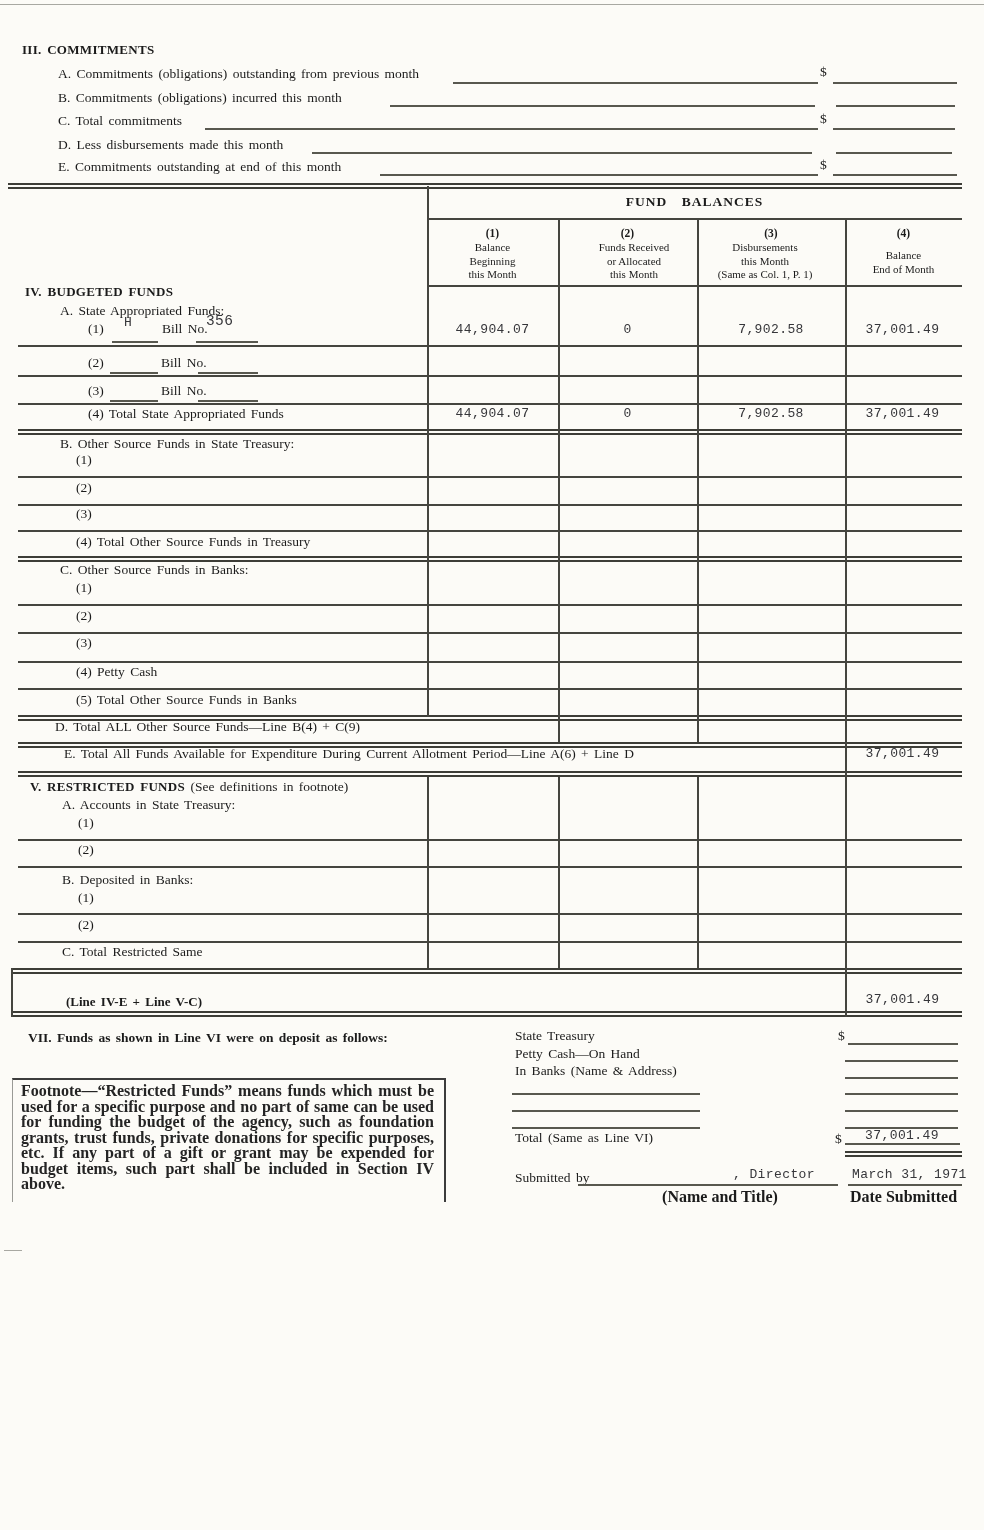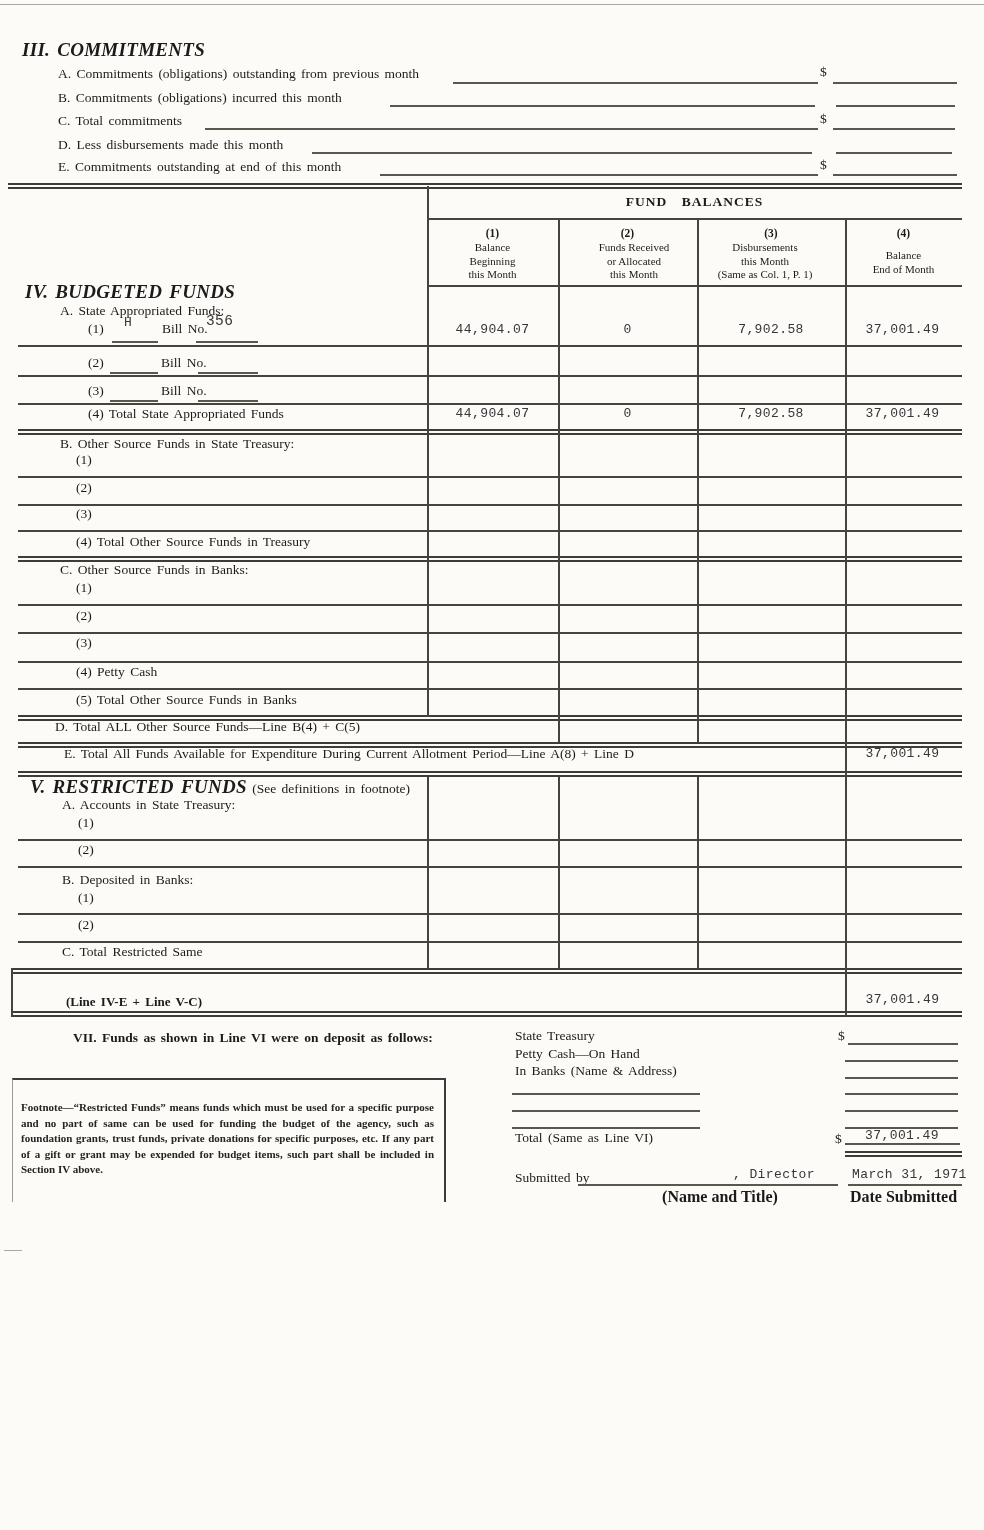--- a/index.html
+++ b/index.html
@@ -4,30 +4,30 @@
 <style>
   html,body{margin:0;padding:0;background:#e8e8e4;}
   .page{
     position:relative; width:984px; height:1530px; margin:0 auto;
     background:#fcfbf7; overflow:hidden;
     font-family:"Liberation Serif", serif; color:#1b1b1b;
   }
   .t{position:absolute; font-family:"Liberation Serif",serif; font-size:13.5px;
      color:#1b1b1b; white-space:nowrap; word-spacing:2px; line-height:15px;}
   .b{font-weight:bold;}
-  .h14{font-size:19px; letter-spacing:.3px;font-style:italic;}
+  .h14{font-size:13px; letter-spacing:.3px;}
   .mono{position:absolute; font-family:"Liberation Mono","DejaVu Sans Mono",monospace;
         font-size:13px; color:#36363a; letter-spacing:.4px; white-space:nowrap;}
   .ctr{text-align:center;}
   .colnum{position:absolute; font-size:11.5px; font-weight:bold; text-align:center;}
   .colhead{position:absolute; font-size:11px; line-height:13.5px; text-align:center;}
   .cap{position:absolute; font-size:16px; font-weight:bold; text-align:center; white-space:nowrap;}
   .ftbox{position:absolute; left:12px; top:1078px; width:431px; height:122px;
          border-top:2px solid #3c3c3c; border-right:2px solid #3c3c3c; border-left:1px solid #9a9a96;}
-  .ftxt{position:absolute; left:8px; top:20px; width:413px; font-size:11px; font-weight:bold;
+  .ftxt{position:absolute; left:8px; top:3px; width:413px; font-size:16px; font-weight:bold;
         line-height:15.5px; text-align:justify; color:#242424; font-family:"Liberation Serif",serif;}
   
   .ln{position:absolute; height:0; border-top:2px solid #45453f;}
   .fl{position:absolute; height:0; border-top:2px solid #58584f;}
   .dl{position:absolute; height:2px; border-top:2px solid #3d3d37; border-bottom:2px solid #3d3d37;}
   .vl{position:absolute; width:0; border-left:2px solid #45453f;}
   .scan{position:absolute; height:0; border-top:1px solid #a8a8a2;}
 </style>
 </head>
 <body>
@@ -99,39 +99,39 @@
   <div class="t" style="left:76px; top:506px;">(3)</div>
   <div class="t" style="left:76px; top:534px;">(4) Total Other Source Funds in Treasury</div>
 
   <div class="t" style="left:60px; top:562px;">C. Other Source Funds in Banks:</div>
   <div class="t" style="left:76px; top:580px;">(1)</div>
   <div class="t" style="left:76px; top:608px;">(2)</div>
   <div class="t" style="left:76px; top:635px;">(3)</div>
   <div class="t" style="left:76px; top:664px;">(4) Petty Cash</div>
   <div class="t" style="left:76px; top:692px;">(5) Total Other Source Funds in Banks</div>
 
-  <div class="t" style="left:55px; top:719px;">D. Total ALL Other Source Funds—Line B(4) + C(5)</div>
-  <div class="t" style="left:64px; top:746px;">E. Total All Funds Available for Expenditure During Current Allotment Period—Line A(8) + Line D</div>
+  <div class="t" style="left:55px; top:719px;">D. Total ALL Other Source Funds—Line B(4) + C(9)</div>
+  <div class="t" style="left:64px; top:746px;">E. Total All Funds Available for Expenditure During Current Allotment Period—Line A(6) + Line D</div>
   <div class="mono ctr" style="left:845px; top:746px; width:115px;">37,001.49</div>
 
   <div class="t" style="left:30px; top:779px;">
     <span class="b h14">V. RESTRICTED FUNDS</span><span> (See definitions in footnote)</span>
   </div>
   <div class="t" style="left:62px; top:797px;">A. Accounts in State Treasury:</div>
   <div class="t" style="left:78px; top:815px;">(1)</div>
   <div class="t" style="left:78px; top:842px;">(2)</div>
   <div class="t" style="left:62px; top:872px;">B. Deposited in Banks:</div>
   <div class="t" style="left:78px; top:890px;">(1)</div>
   <div class="t" style="left:78px; top:917px;">(2)</div>
   <div class="t" style="left:62px; top:944px;">C. Total Restricted Same</div>
 
   <div class="t b" style="left:66px; top:994px; font-size:13px;">(Line IV-E + Line V-C)</div>
   <div class="mono ctr" style="left:845px; top:992px; width:115px;">37,001.49</div>
 
-  <div class="t b" style="left:28px; top:1030px;margin-left:45px;">VII. Funds as shown in Line VI were on deposit as follows:</div>
+  <div class="t b" style="left:28px; top:1030px;">VII. Funds as shown in Line VI were on deposit as follows:</div>
   <div class="t" style="left:515px; top:1028px;text-align:center;">State Treasury</div>
   <div class="t" style="left:838px; top:1028px;">$</div>
   <div class="t" style="left:515px; top:1046px;">Petty Cash—On Hand</div>
   <div class="t" style="left:515px; top:1063px;">In Banks (Name &amp; Address)</div>
   <div class="t" style="left:515px; top:1130px;">Total (Same as Line VI)</div>
   <div class="t" style="left:835px; top:1131px;">$</div>
   <div class="mono ctr" style="left:848px; top:1128px; width:108px;">37,001.49</div>
 
   <div class="ftbox">
     <div class="ftxt">Footnote—“Restricted Funds” means funds which must be used for a specific purpose and no part of same can be used for funding the budget of the agency, such as foundation grants, trust funds, private donations for specific purposes, etc.  If any part of a gift or grant may be expended for budget items, such part shall be included in Section IV above.</div>

